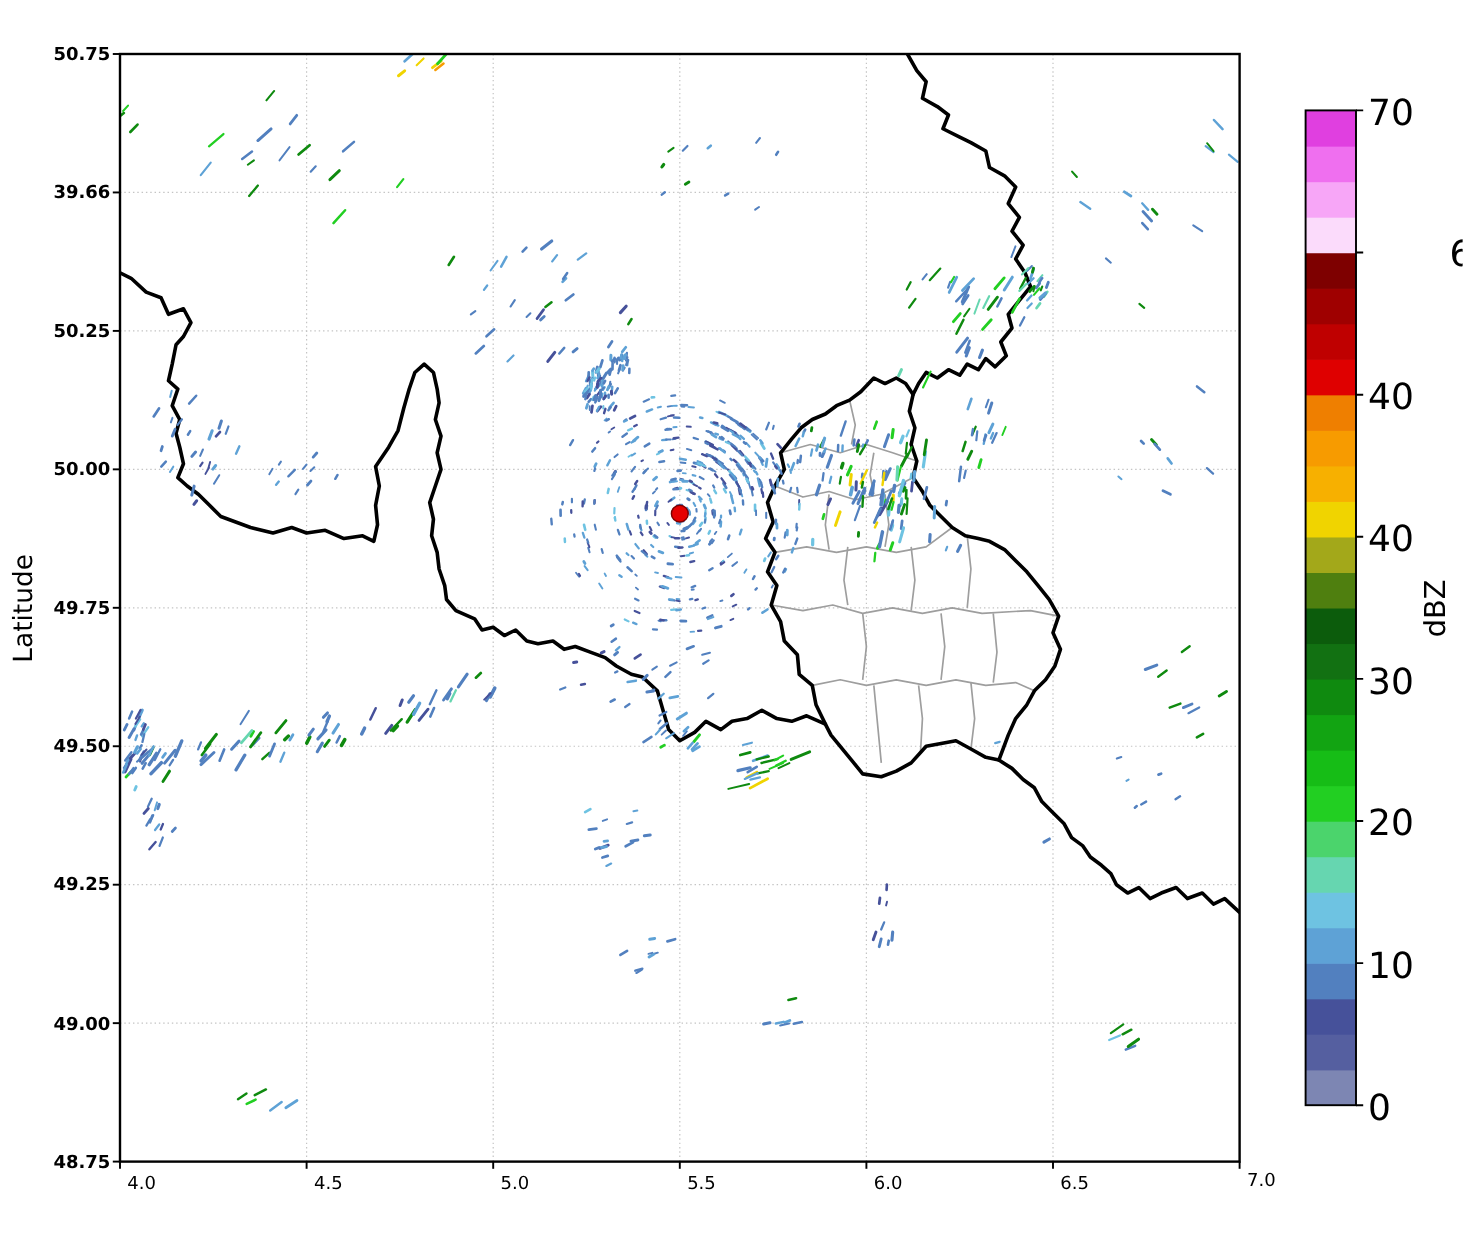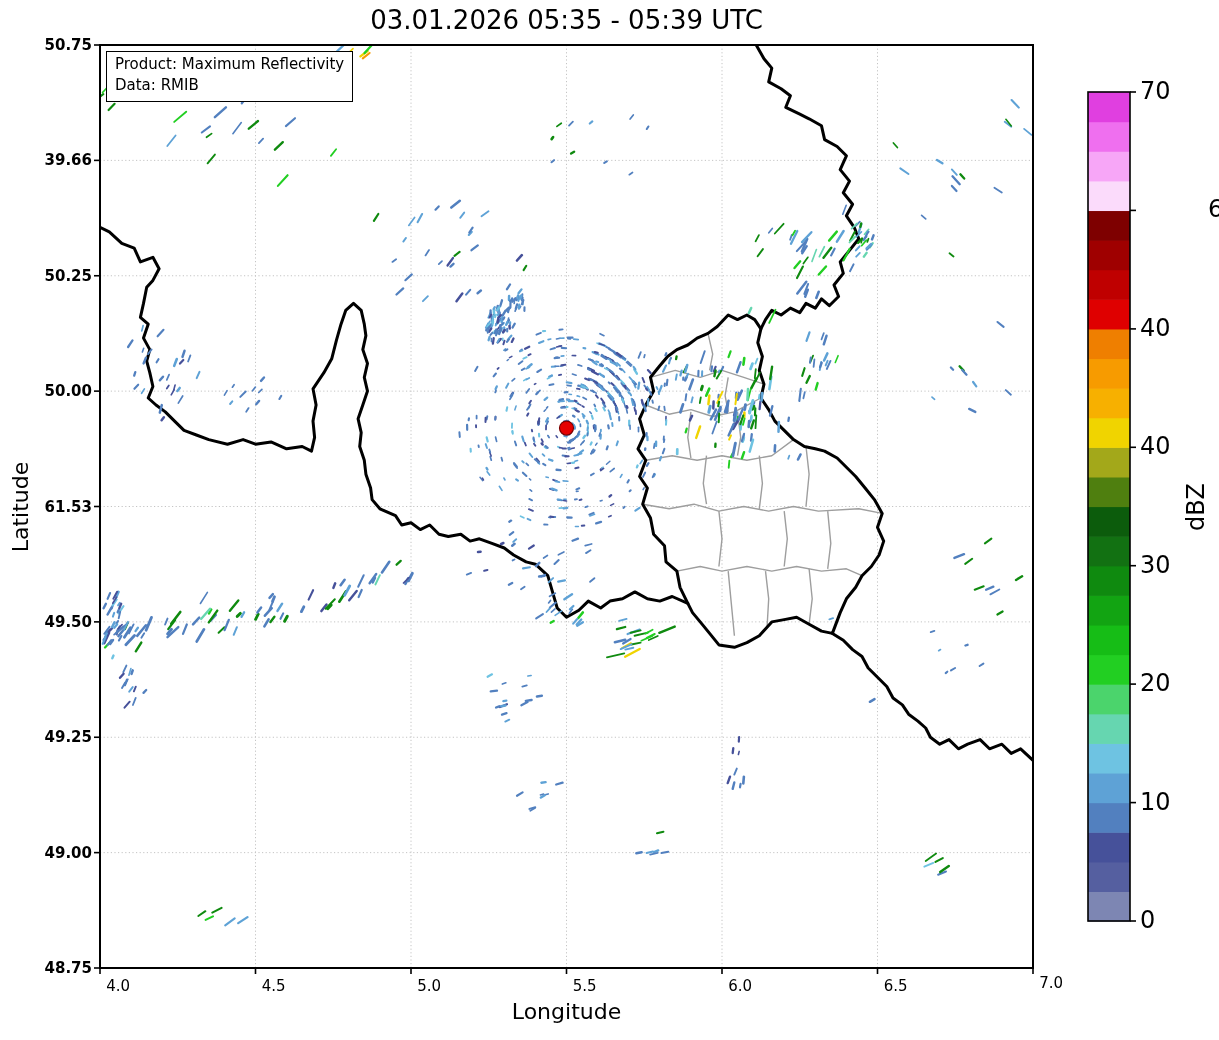--- a/index.html
+++ b/index.html
@@ -10,29 +10,28 @@
   svg.canvas{position:absolute;left:0;top:0;}
   .infobox{position:absolute;left:106px;top:51px;background:#ffffff;
            border:1.5px solid #000;padding:2px 8px 4px 8px;font-size:15px;
            line-height:1.42;z-index:6;}
   .xlabel{position:absolute;left:100px;top:999px;width:933px;text-align:center;font-size:22px;}
   .ylabel{position:absolute;left:-44px;top:493px;width:132px;height:28px;text-align:center;
           font-size:22px;transform:rotate(-90deg);}
   .ticklabel{position:absolute;font-size:15px;white-space:nowrap;z-index:4;}
   .xt{width:60px;text-align:right;}
   .yt{width:74px;text-align:right;font-weight:bold;}
-  .cbt{position:absolute;font-size:24px;white-space:nowrap;z-index:4;}
+  .cbt{position:absolute;font-size:30px;white-space:nowrap;z-index:4;}
   .cblabel{position:absolute;left:1153px;top:492px;width:88px;height:30px;text-align:center;
            font-size:24px;transform:rotate(-90deg);}
 </style>
 </head>
 <body>
 
 <div class="figure">
-  <div class="title">03.01.2026 05:35 - 05:39 UTC</div>
 
   <svg class="canvas" id="plot-svg" width="1219" height="1040">
       <defs>
         <clipPath id="plotclip">
           <rect x="100" y="45" width="933" height="923"></rect>
         </clipPath>
       </defs>
       <g stroke="#c4c4c4" stroke-width="1" stroke-dasharray="1.2 2.4" fill="none">
         <line x1="255.5" y1="45" x2="255.5" y2="968"></line>
         <line x1="411" y1="45" x2="411" y2="968"></line>
@@ -1198,42 +1197,37 @@
         <line x1="1130" y1="802.6" x2="1136" y2="802.6" stroke="#000" stroke-width="1.6"></line>
         <line x1="1130" y1="684.1" x2="1136" y2="684.1" stroke="#000" stroke-width="1.6"></line>
         <line x1="1130" y1="565.7" x2="1136" y2="565.7" stroke="#000" stroke-width="1.6"></line>
         <line x1="1130" y1="447.3" x2="1136" y2="447.3" stroke="#000" stroke-width="1.6"></line>
         <line x1="1130" y1="328.9" x2="1136" y2="328.9" stroke="#000" stroke-width="1.6"></line>
         <line x1="1130" y1="210.4" x2="1136" y2="210.4" stroke="#000" stroke-width="1.6"></line>
         <line x1="1130" y1="92.0" x2="1136" y2="92.0" stroke="#000" stroke-width="1.6"></line>
       </g>
     </svg>
 
-  <div class="infobox">
-    <div>Product: Maximum Reflectivity</div>
-    <div>Data: RMIB</div>
-  </div>
 
-  <div class="xlabel">Longitude</div>
   <div class="ylabel">Latitude</div>
   <div class="cblabel">dBZ</div>
 
   <div id="ticklabels">
       <div class="ticklabel xt" style="left:70px;top:977px">4.0</div>
       <div class="ticklabel xt" style="left:225.5px;top:977px">4.5</div>
       <div class="ticklabel xt" style="left:381px;top:977px">5.0</div>
       <div class="ticklabel xt" style="left:536.5px;top:977px">5.5</div>
       <div class="ticklabel xt" style="left:692px;top:977px">6.0</div>
       <div class="ticklabel xt" style="left:847.5px;top:977px">6.5</div>
       <div class="ticklabel xt" style="left:1003px;top:974px">7.0</div>
       <div class="ticklabel yt" style="left:18px;top:959px">48.75</div>
       <div class="ticklabel yt" style="left:18px;top:843.625px">49.00</div>
       <div class="ticklabel yt" style="left:18px;top:728.25px">49.25</div>
       <div class="ticklabel yt" style="left:18px;top:612.875px">49.50</div>
-      <div class="ticklabel yt" style="left:18px;top:497.5px">61.53</div>
+      <div class="ticklabel yt" style="left:18px;top:497.5px">49.75</div>
       <div class="ticklabel yt" style="left:18px;top:382.125px">50.00</div>
       <div class="ticklabel yt" style="left:18px;top:266.75px">50.25</div>
       <div class="ticklabel yt" style="left:18px;top:151.375px">39.66</div>
       <div class="ticklabel yt" style="left:18px;top:36px">50.75</div>
       <div class="cbt" style="left:1140px;top:906px">0</div>
       <div class="cbt" style="left:1140px;top:787.5714285714286px">10</div>
       <div class="cbt" style="left:1140px;top:669.1428571428571px">20</div>
       <div class="cbt" style="left:1140px;top:550.7142857142858px">30</div>
       <div class="cbt" style="left:1140px;top:432.28571428571433px">40</div>
       <div class="cbt" style="left:1140px;top:313.8571428571429px">40</div>

